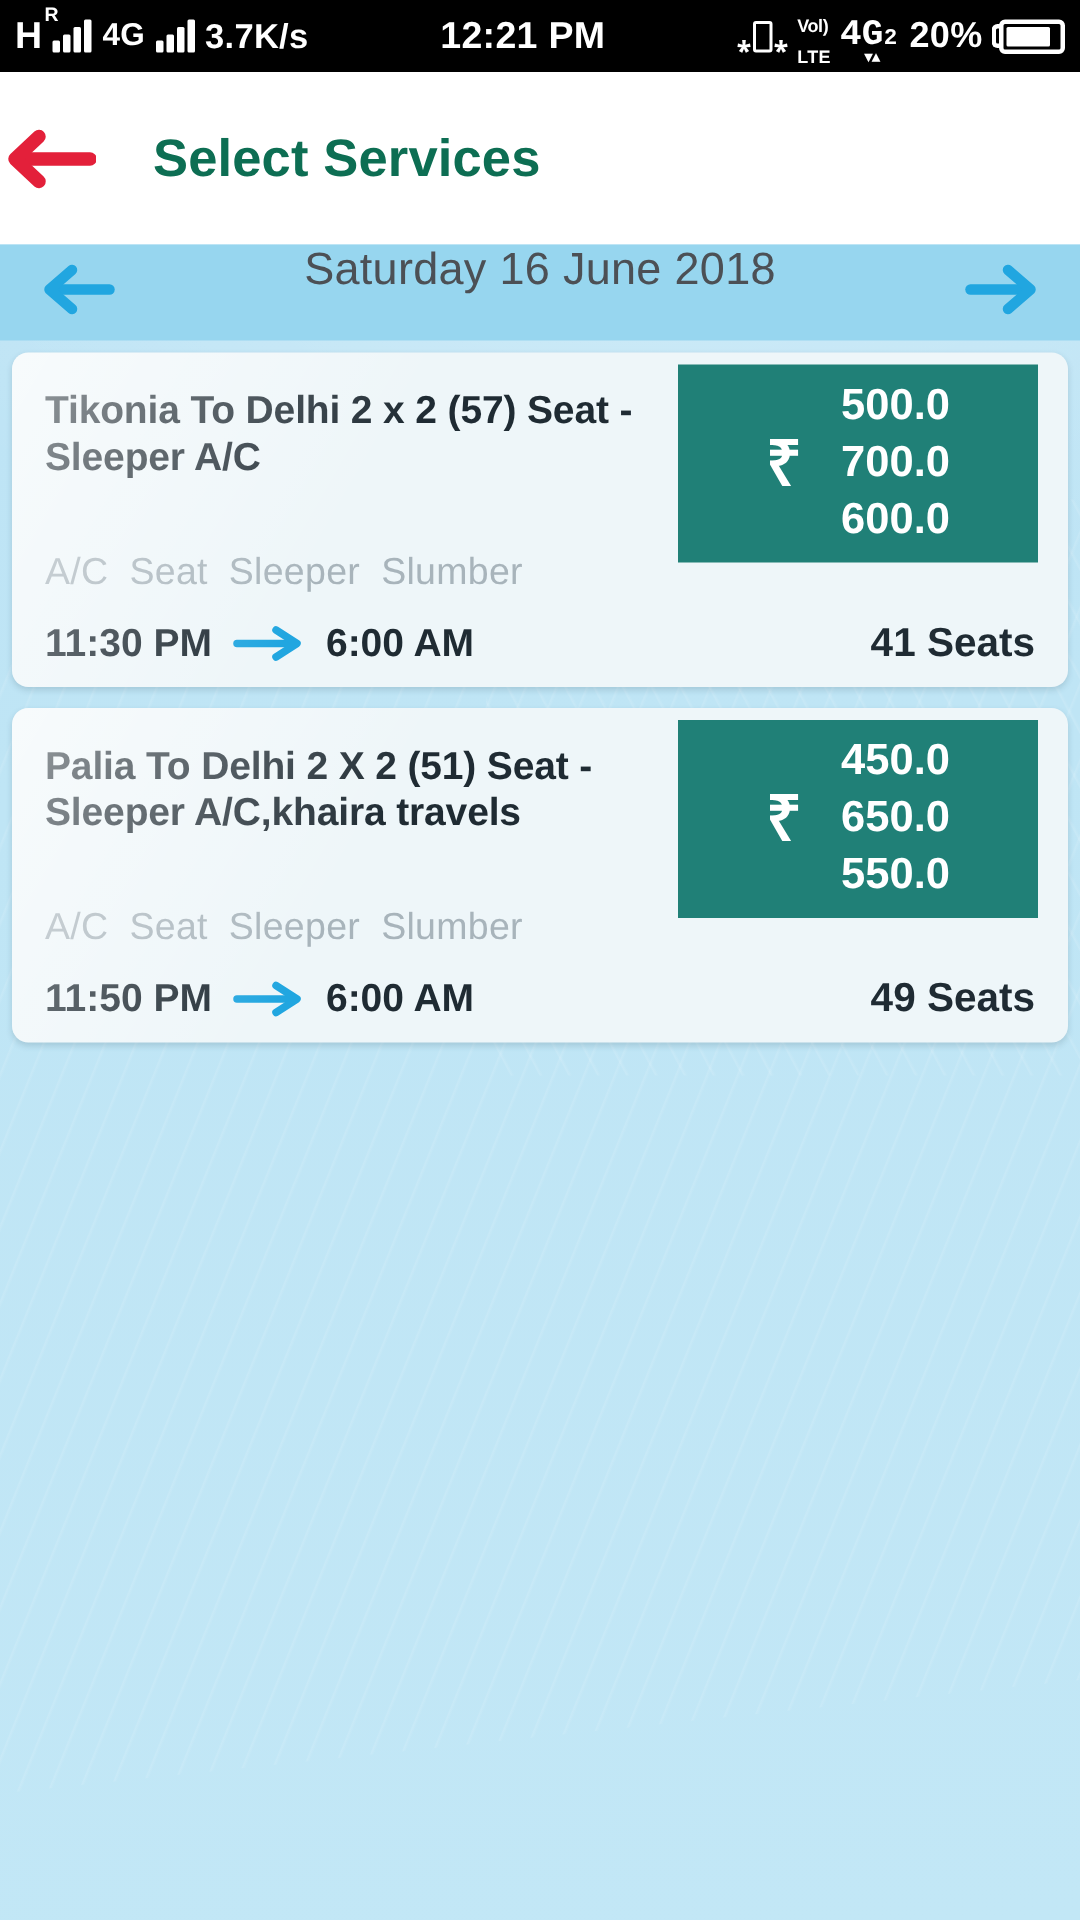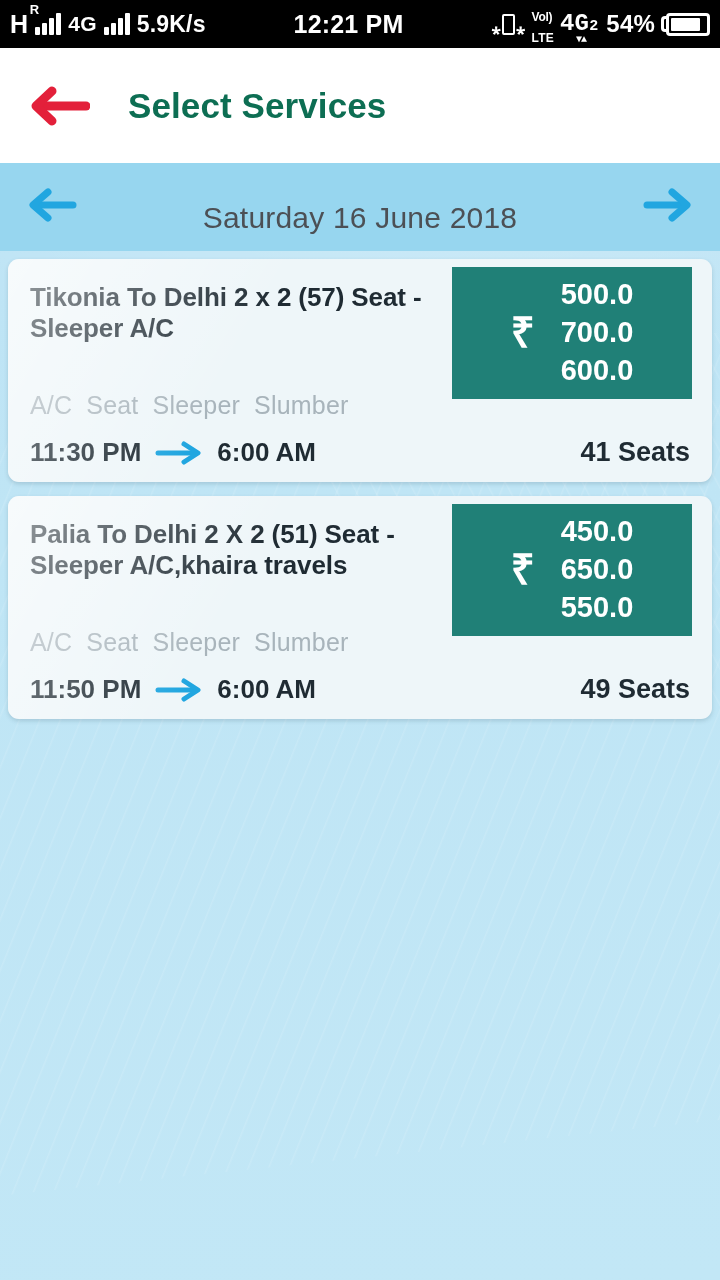--- a/index.html
+++ b/index.html
@@ -117,43 +117,42 @@
     border-right: none; border-radius: 4px 0 0 4px; margin-right: -3px;
     box-sizing: border-box;
   }
 
   
   .appbar {
     height: 115px;
     background: #ffffff;
     display: flex;
     align-items: center;
-    padding-left: 26px;
     gap: 36px;
   }
   .back-btn {
     width: 66px; height: 66px;
     display: flex; align-items: center; justify-content: center;
     cursor: pointer;
   }
   .appbar-title {
     font-size: 35px;
     font-weight: bold;
     color: #0d6e53;
     letter-spacing: .1px;
   }
 
   
   .datebar {
-    height: 88px;
+    height: 64px;
     background: #97d6ef;
     display: flex;
-    align-items: flex-end;
+    align-items: flex-start;
     justify-content: space-between;
-    padding: 16px 22px;
+    padding: 0 22px;
   }
   .date-nav {
     width: 60px; height: 60px;
     display: flex; align-items: center; justify-content: center;
     cursor: pointer;
   }
   .date-text {
     flex: 1 1 auto;
     text-align: center;
     font-size: 30px;
@@ -270,42 +269,42 @@
           <i></i>
           <i></i>
         </span>
       <span class="lbl-4g">4G</span>
       <span class="bars">
           <i></i>
           <i></i>
           <i></i>
           <i></i>
         </span>
-      <span class="speed">5.9K/s</span>
+      <span class="speed">3.7K/s</span>
     </div>
 
     <div class="sb-mid">
       <span class="clock">12:21 PM</span>
     </div>
 
     <div class="sb-right">
       <span class="vibrate">
         <span>⁎</span>
           <span class="body"></span>
           <span>⁎</span>
       </span>
       <span class="volte">
         <span class="t">Vol)</span><br>
         <span class="b">LTE</span>
       </span>
       <span class="sig4g2">
         <span>4G</span><span class="sub">2</span>
         <span class="updown">▼▲</span>
       </span>
-      <span class="batt-pct">54%</span>
+      <span class="batt-pct">20%</span>
       <span class="batt">
         <span class="nub"></span>
         <span class="shell">
             <span class="fill"></span>
           </span>
       </span>
     </div>
   </div>
 
   <div class="appbar">

